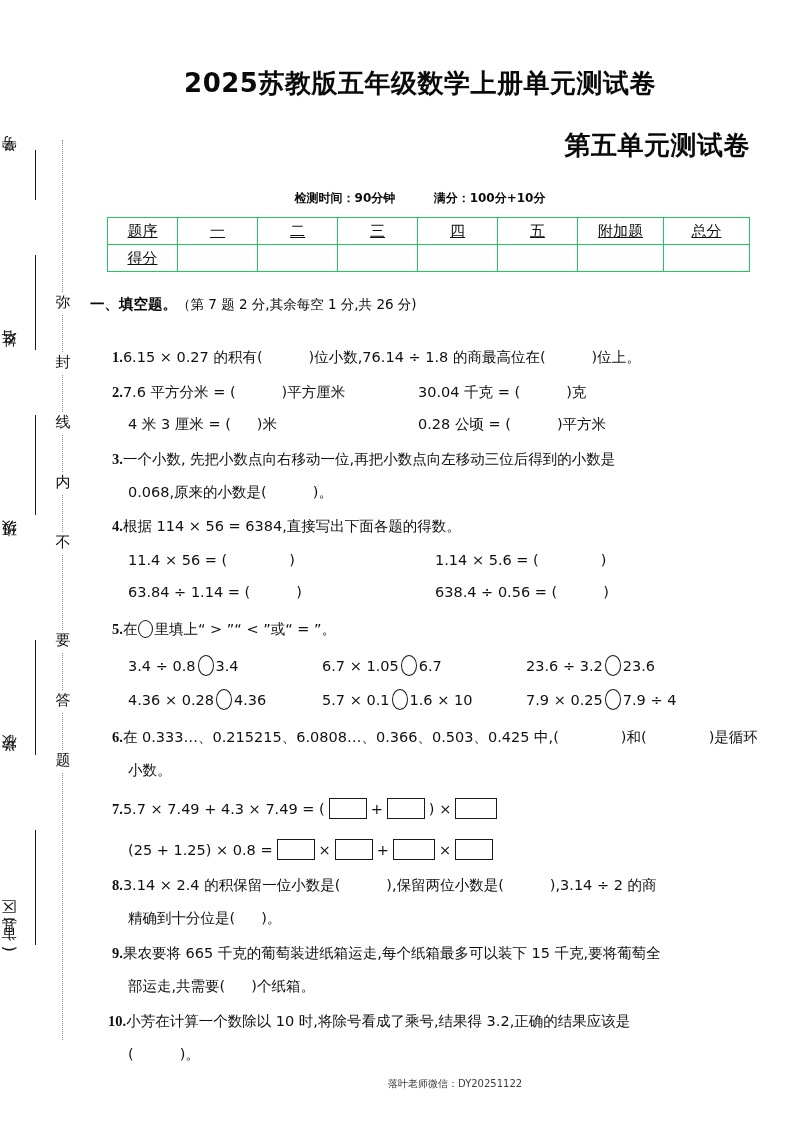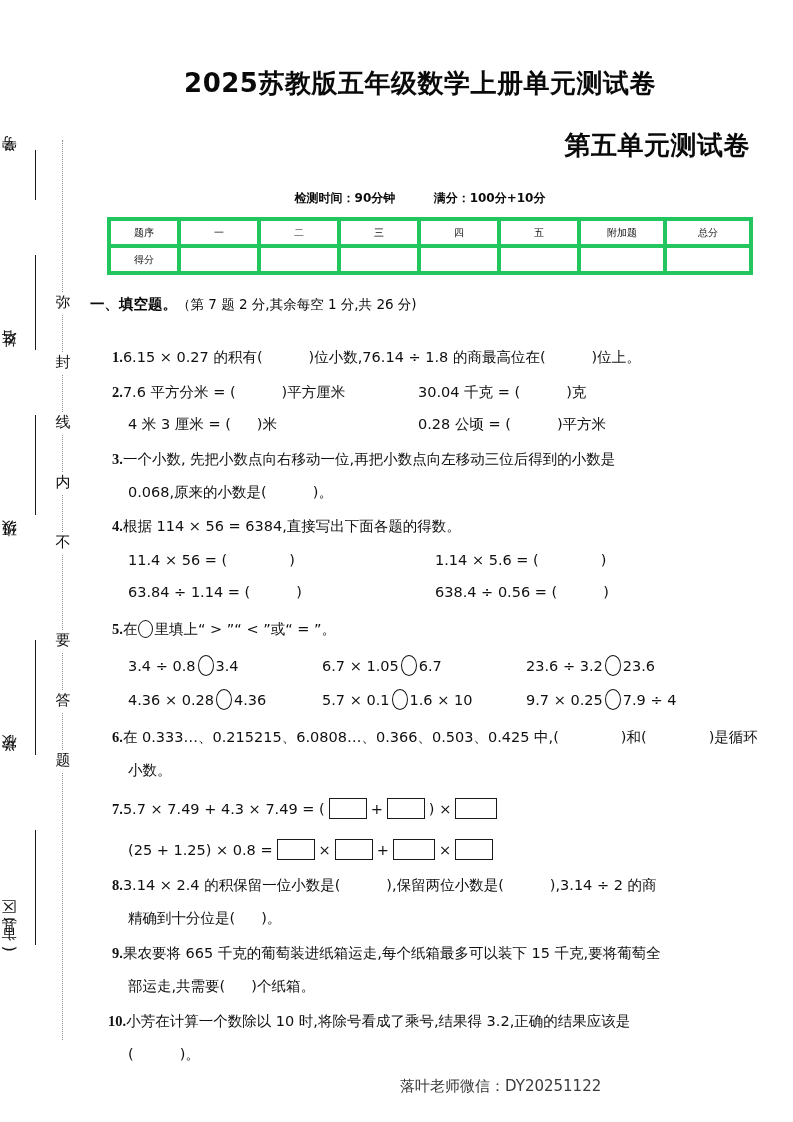--- a/index.html
+++ b/index.html
@@ -101,27 +101,28 @@
 
   
   table.score-table {
     position: absolute;
     left: 17px; top: 217px;
     width: 630px;
     border-collapse: collapse;
     table-layout: fixed;
   }
   table.score-table td {
-    border: 4px solid #22c55e;
+    border: 1px solid #22c55e;
     height: 27px;
     text-align: center;
     vertical-align: middle;
-    font-size: 10px;
+    font-size: 15px;
     font-family: "DejaVu Sans", sans-serif;
     color: #0f0f0f;
+    text-decoration: underline;
   }
   table.score-table td.rowhead { width: 70px; }
   table.score-table td.c { width: 80px; }
   table.score-table td.wide { width: 86px; }
 
   
   .section-head {
     position: absolute;
     left: 0; top: 295px;
     font-size: 14.5px;
@@ -169,22 +170,22 @@
     width: 38px; height: 21px;
     border: 1.4px solid #1a1a1a;
     vertical-align: -5px;
     margin: 0 4px;
     background: #fff;
   }
   .bx.w2 { width: 42px; }
 
   .footer-note {
     position: absolute;
-    left: 400px; top: 1077px;
-    font-size: 15px;
+    left: 388px; top: 1077px;
+    font-size: 10px;
     font-family: "DejaVu Sans", sans-serif;
     color: #3a3a3a;
     white-space: nowrap;
   }
 </style>
 </head>
 <body>
 
 <div class="left-margin">
   <div class="seal-dotted"></div>
@@ -309,21 +310,21 @@
     <span>23.6 ÷ 3.2</span><span class="circ"></span><span>23.6</span>
   </div>
 
   <div class="q" style="left:38px; top:670px;">
     <span>4.36 × 0.28</span><span class="circ"></span><span>4.36</span>
   </div>
   <div class="q" style="left:232px; top:670px;">
     <span>5.7 × 0.1</span><span class="circ"></span><span>1.6 × 10</span>
   </div>
   <div class="q" style="left:436px; top:670px;">
-    <span>9.7 × 0.25</span><span class="circ"></span><span>7.9 ÷ 4</span>
+    <span>7.9 × 0.25</span><span class="circ"></span><span>7.9 ÷ 4</span>
   </div>
 
   <div class="q" style="left:22px; top:711px;">
     <span class="qnum">6.</span><span>在 0.333…、0.215215、6.0808…、0.366、0.503、0.425 中,(</span><span class="sp-l"></span><span>)和(</span><span class="sp-l"></span><span>)是循环</span>
   </div>
   <div class="q" style="left:38px; top:744px;">
     <span>小数。</span>
   </div>
 
   <div class="q" style="left:22px; top:779px;">

